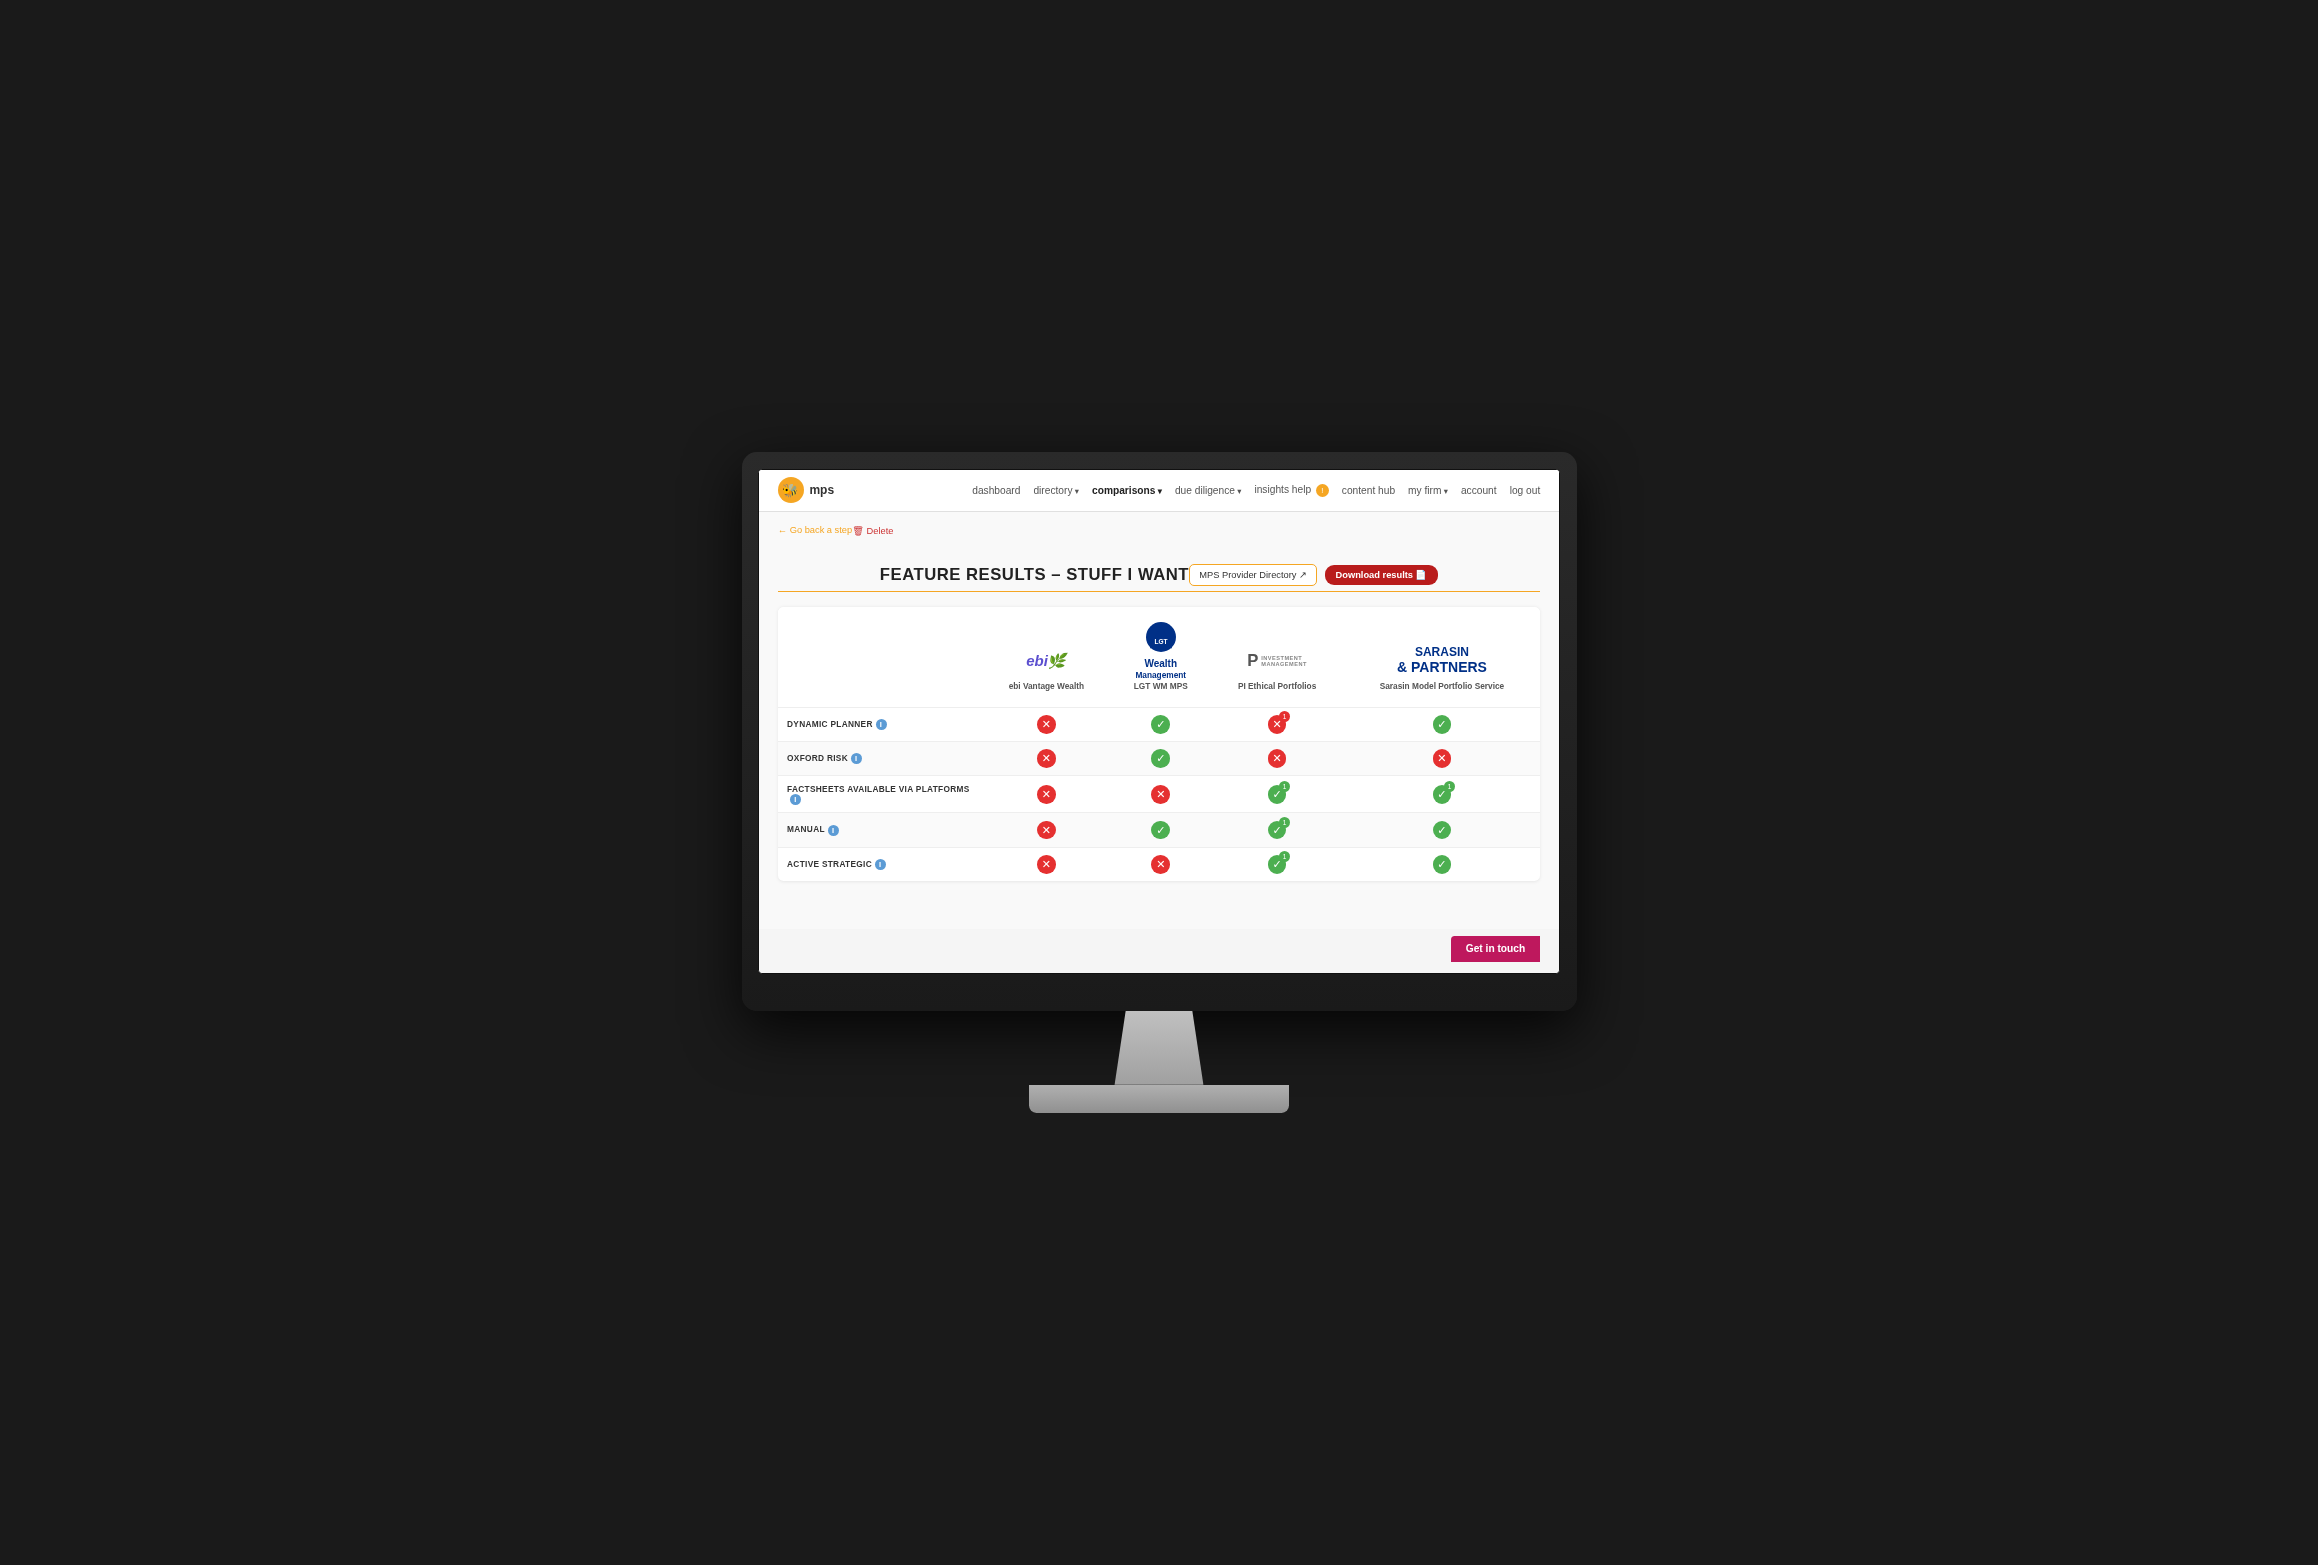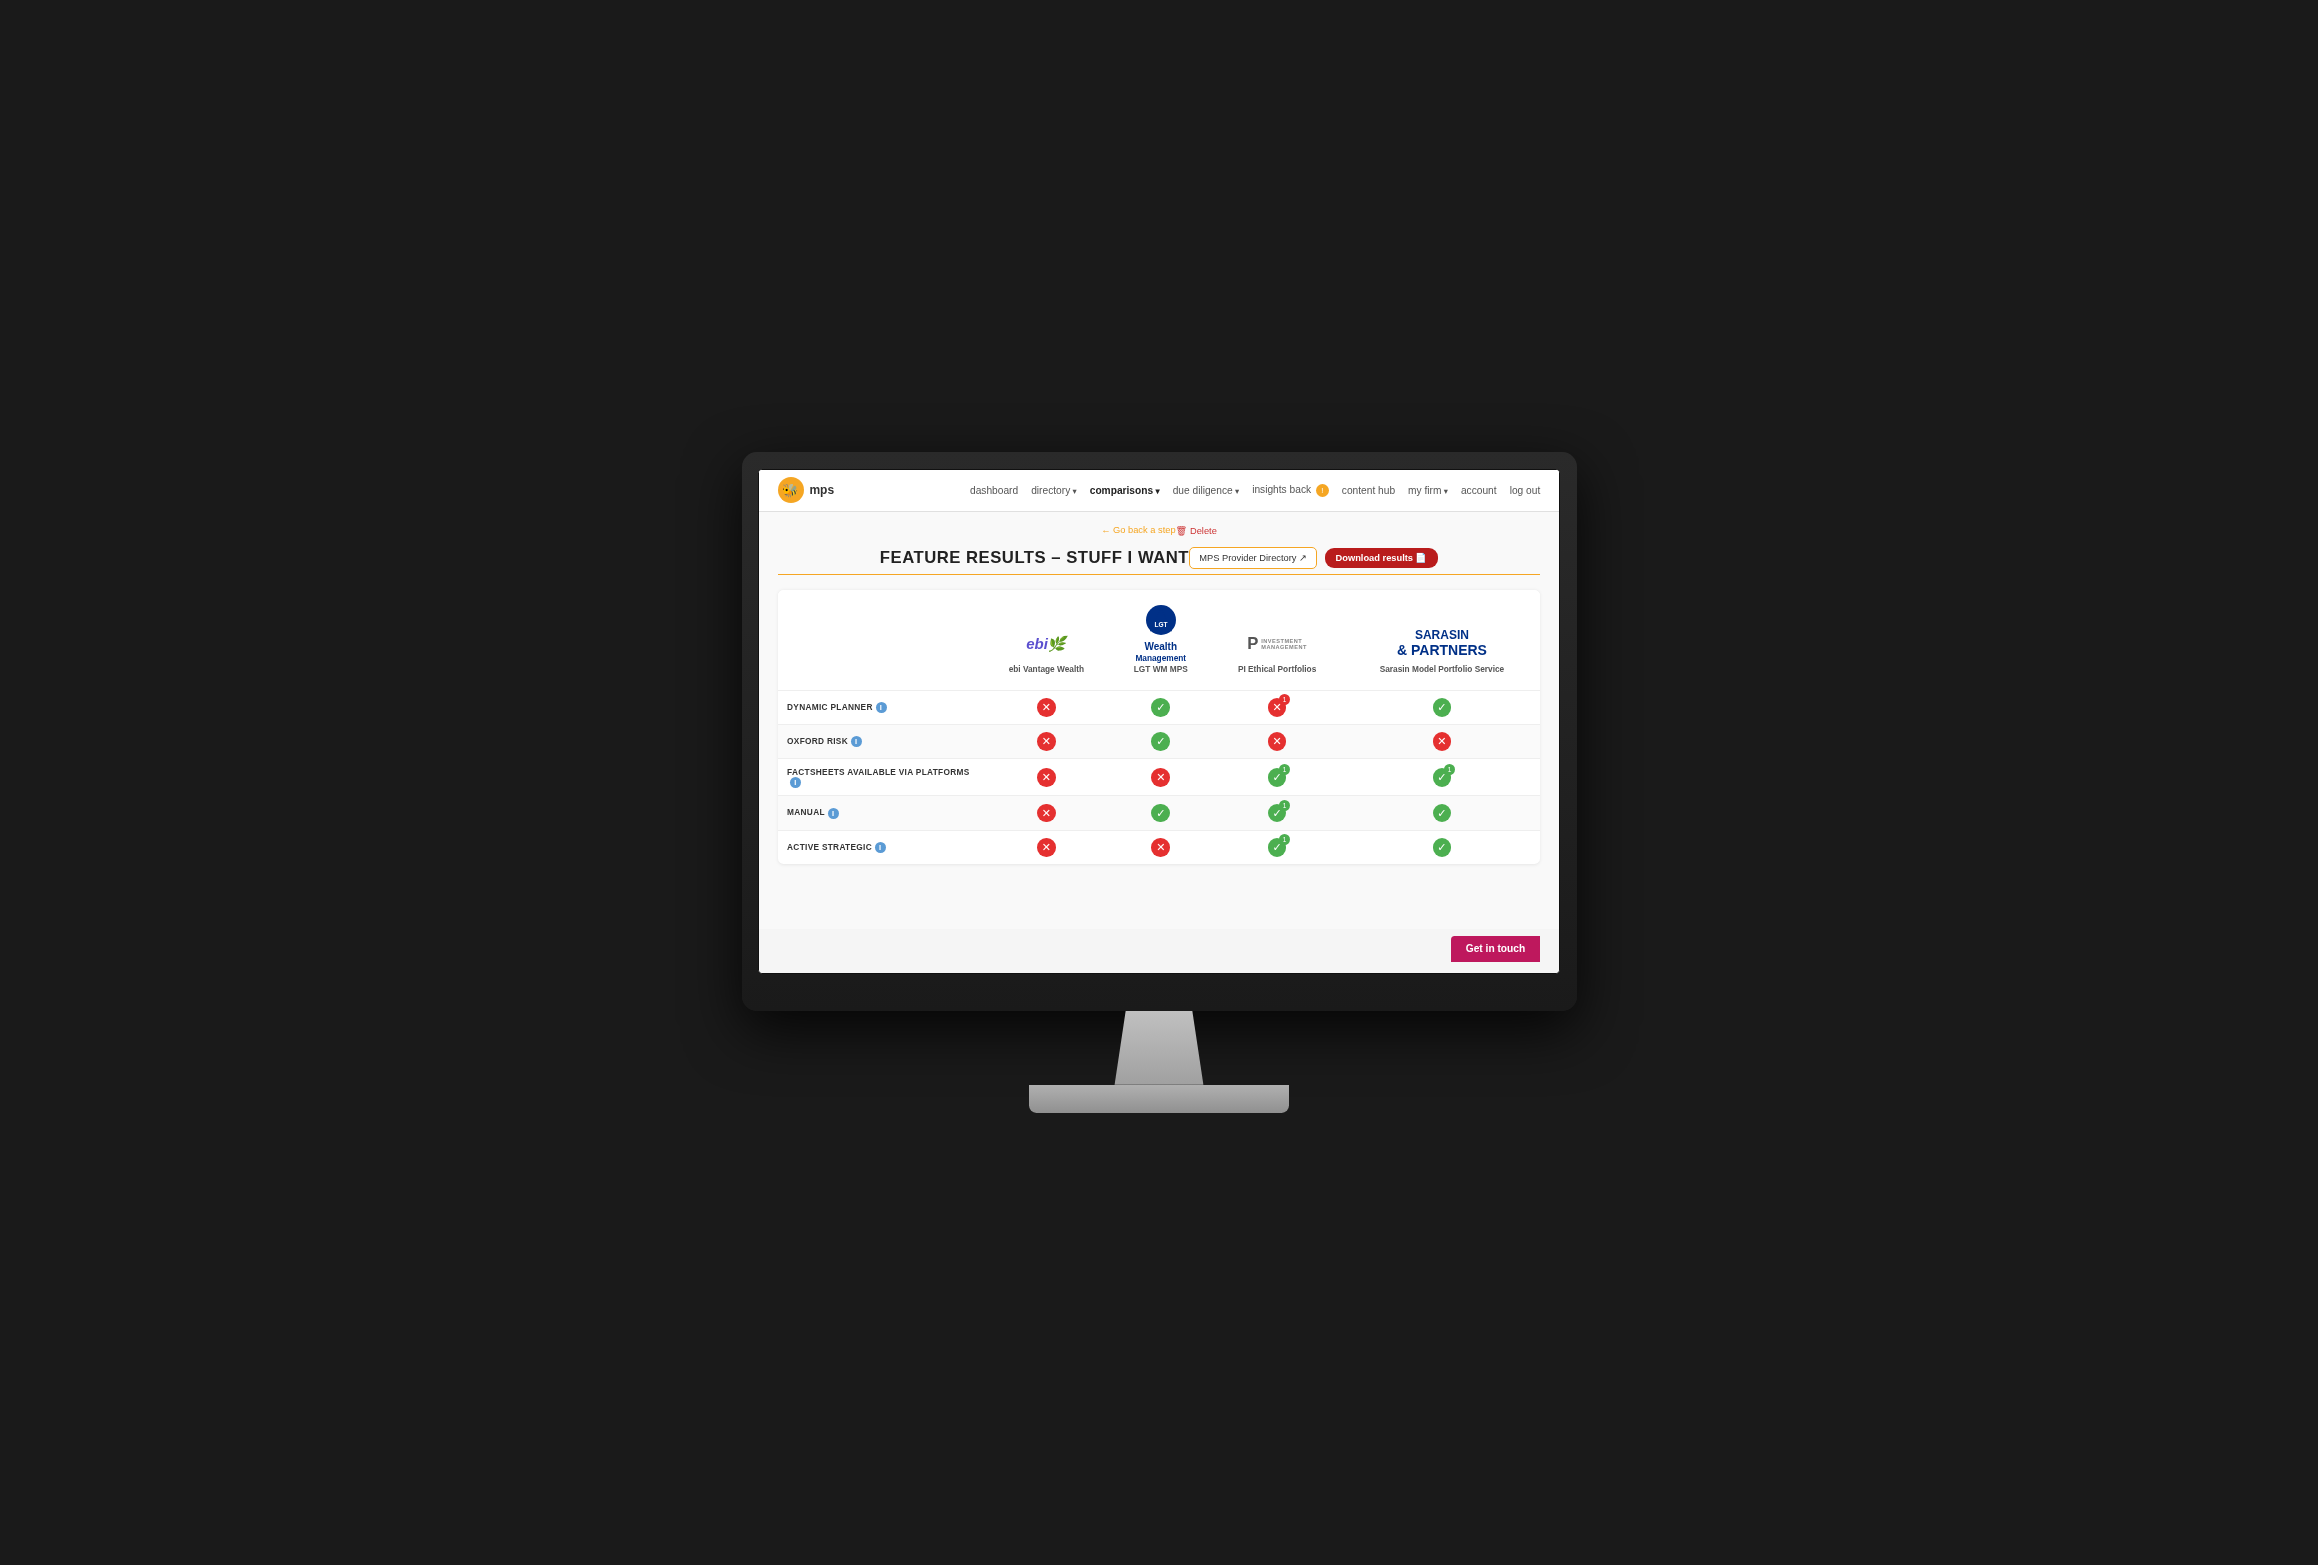--- a/index.html
+++ b/index.html
@@ -116,23 +116,23 @@
     }
 
     .app-content {
       padding: 13px 18.6px 18.6px 18.6px;
       background: #f9f9f9;
       min-height: 417px;
     }
 
     .breadcrumb-row {
       display: flex;
-      justify-content: center;
-      align-items: center;
-      margin-bottom: 11px;
+      justify-content: flex-start;
+      align-items: center;
+      margin-bottom: 28px;
     }
 
     .breadcrumb-back {
       color: #f5a623;
       font-size: 9.3px;
       cursor: pointer;
       display: flex;
       align-items: center;
       gap: 3.7px;
     }
@@ -394,21 +394,21 @@
         <div class="nav-logo">
           <div class="logo-icon">🐝</div>
           <span>mps</span>
         </div>
         <div class="nav-links">
           <a class="nav-link">dashboard</a>
           <a class="nav-link dropdown">directory</a>
           <a class="nav-link active dropdown">comparisons</a>
           <a class="nav-link dropdown">due diligence</a>
           <a class="nav-link">
-            <span>insights back</span>
+            <span>insights help</span>
             <span class="nav-badge">!</span>
           </a>
           <a class="nav-link">content hub</a>
           <a class="nav-link dropdown">my firm</a>
           <a class="nav-link">account</a>
           <a class="nav-link">log out</a>
         </div>
       </nav>
 
       <div class="app-content">

